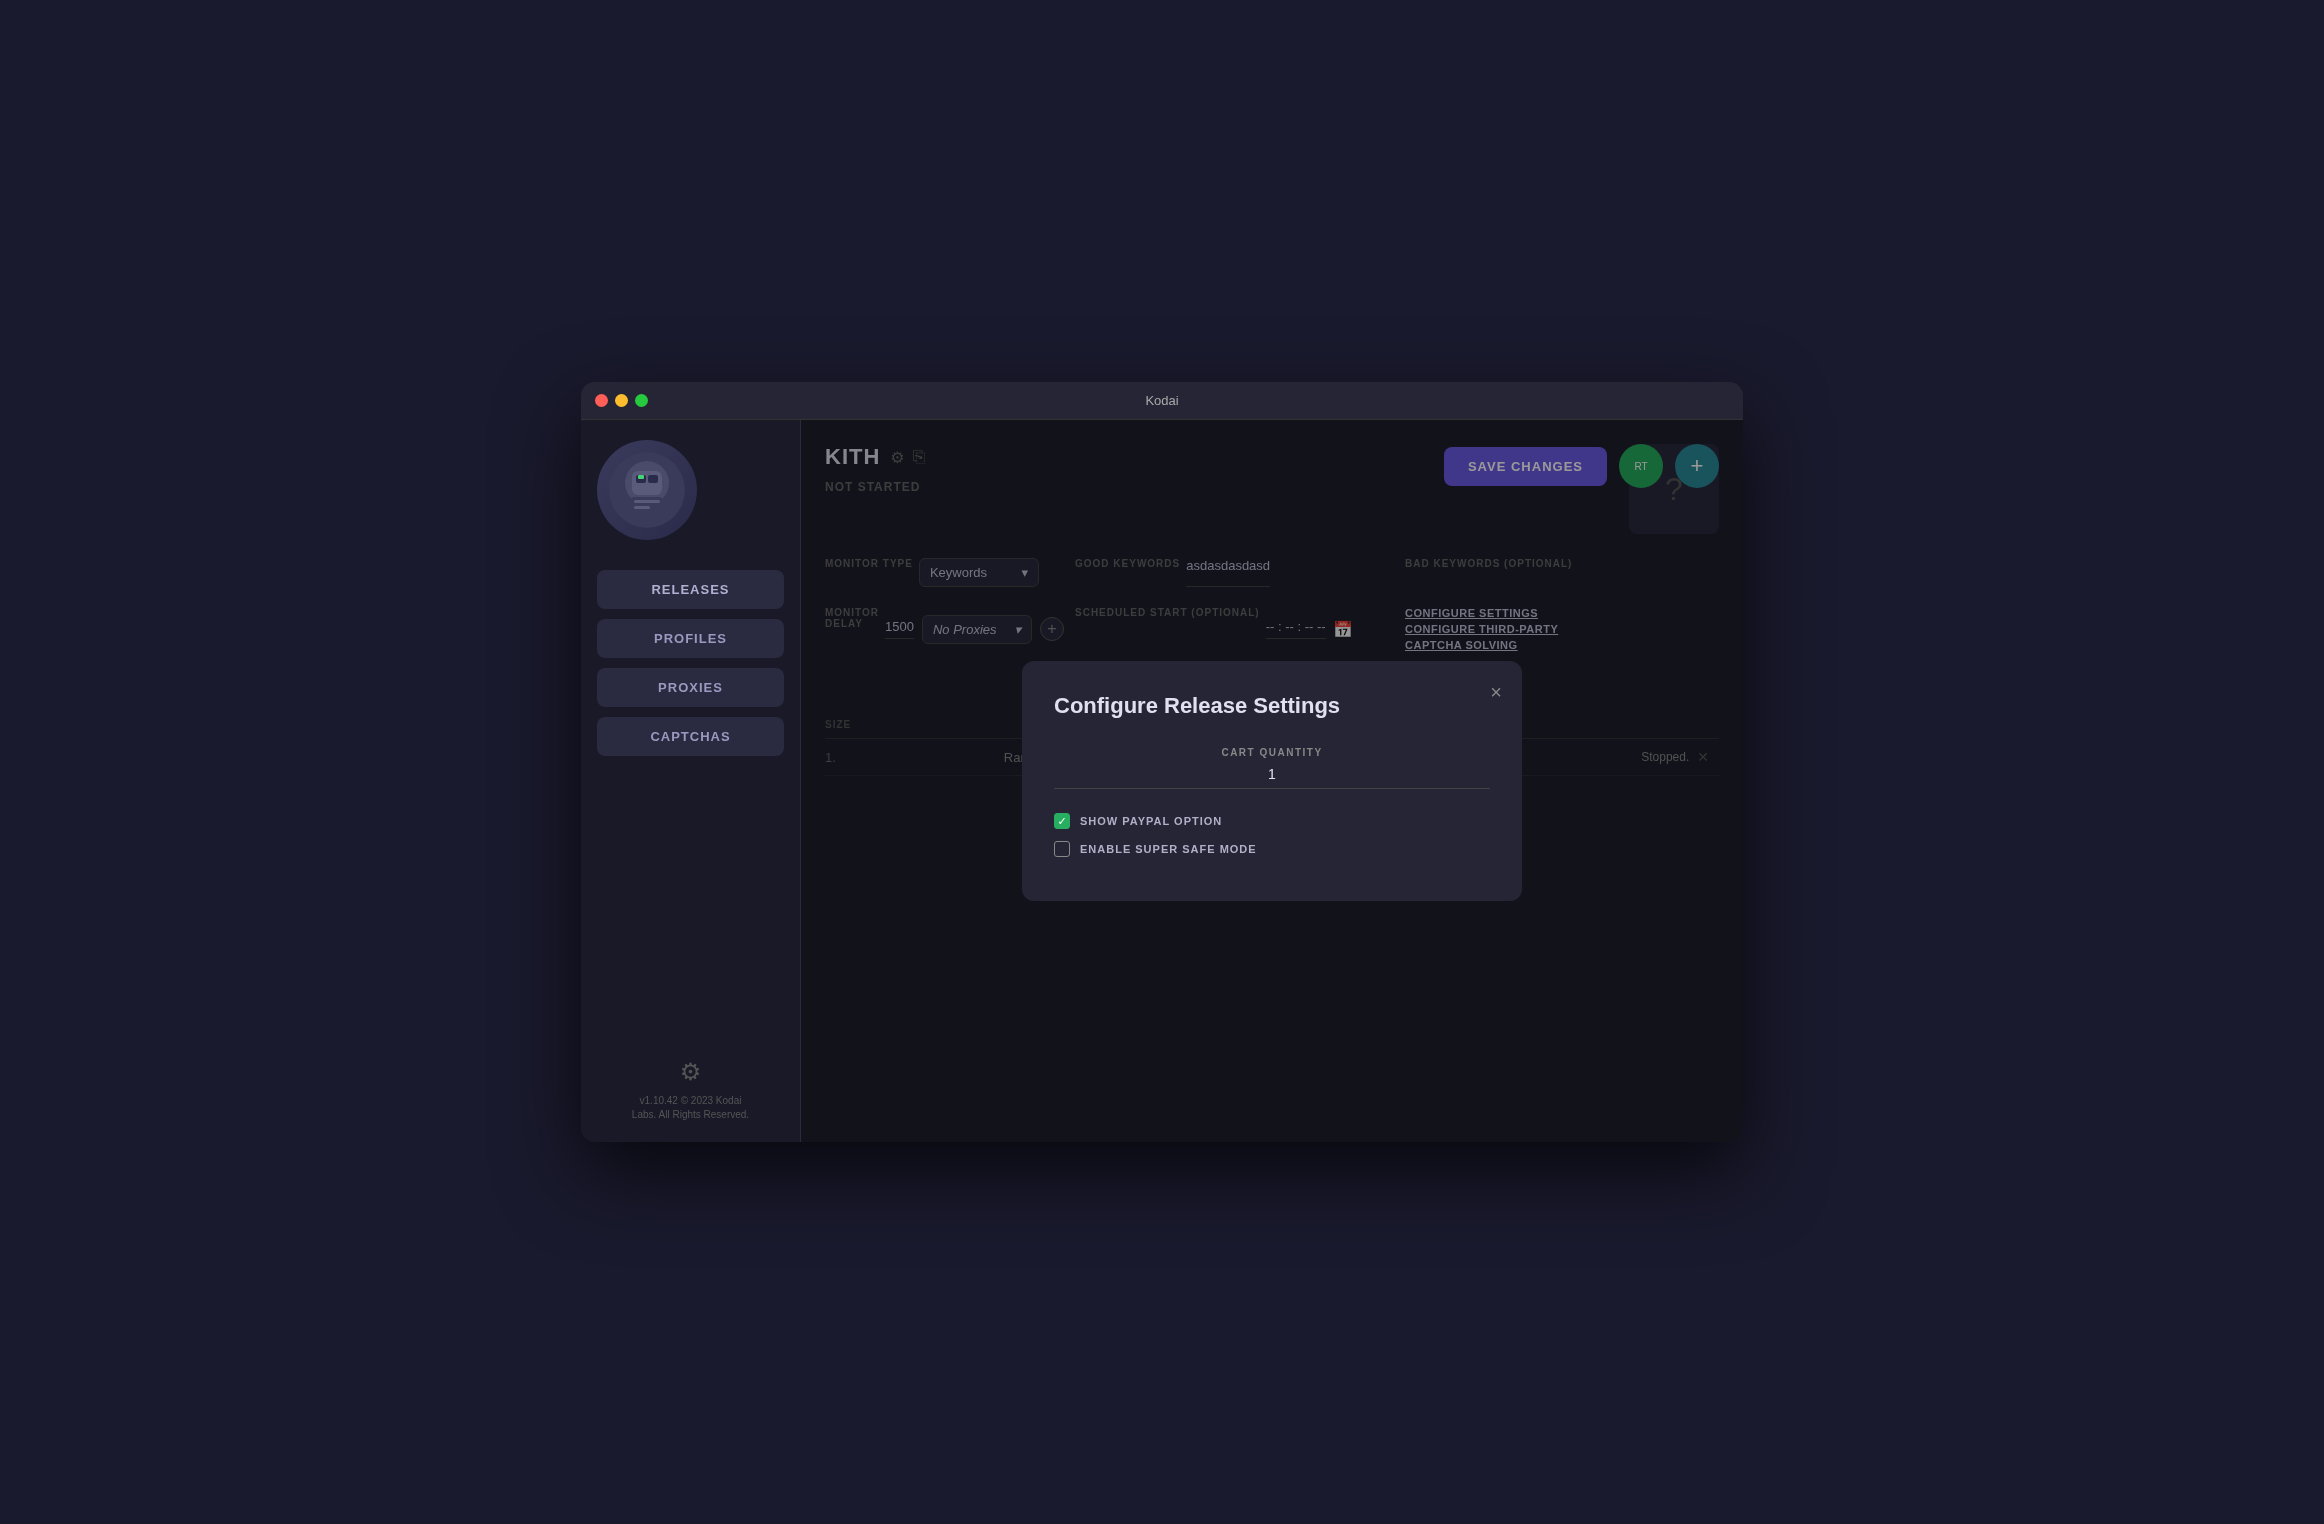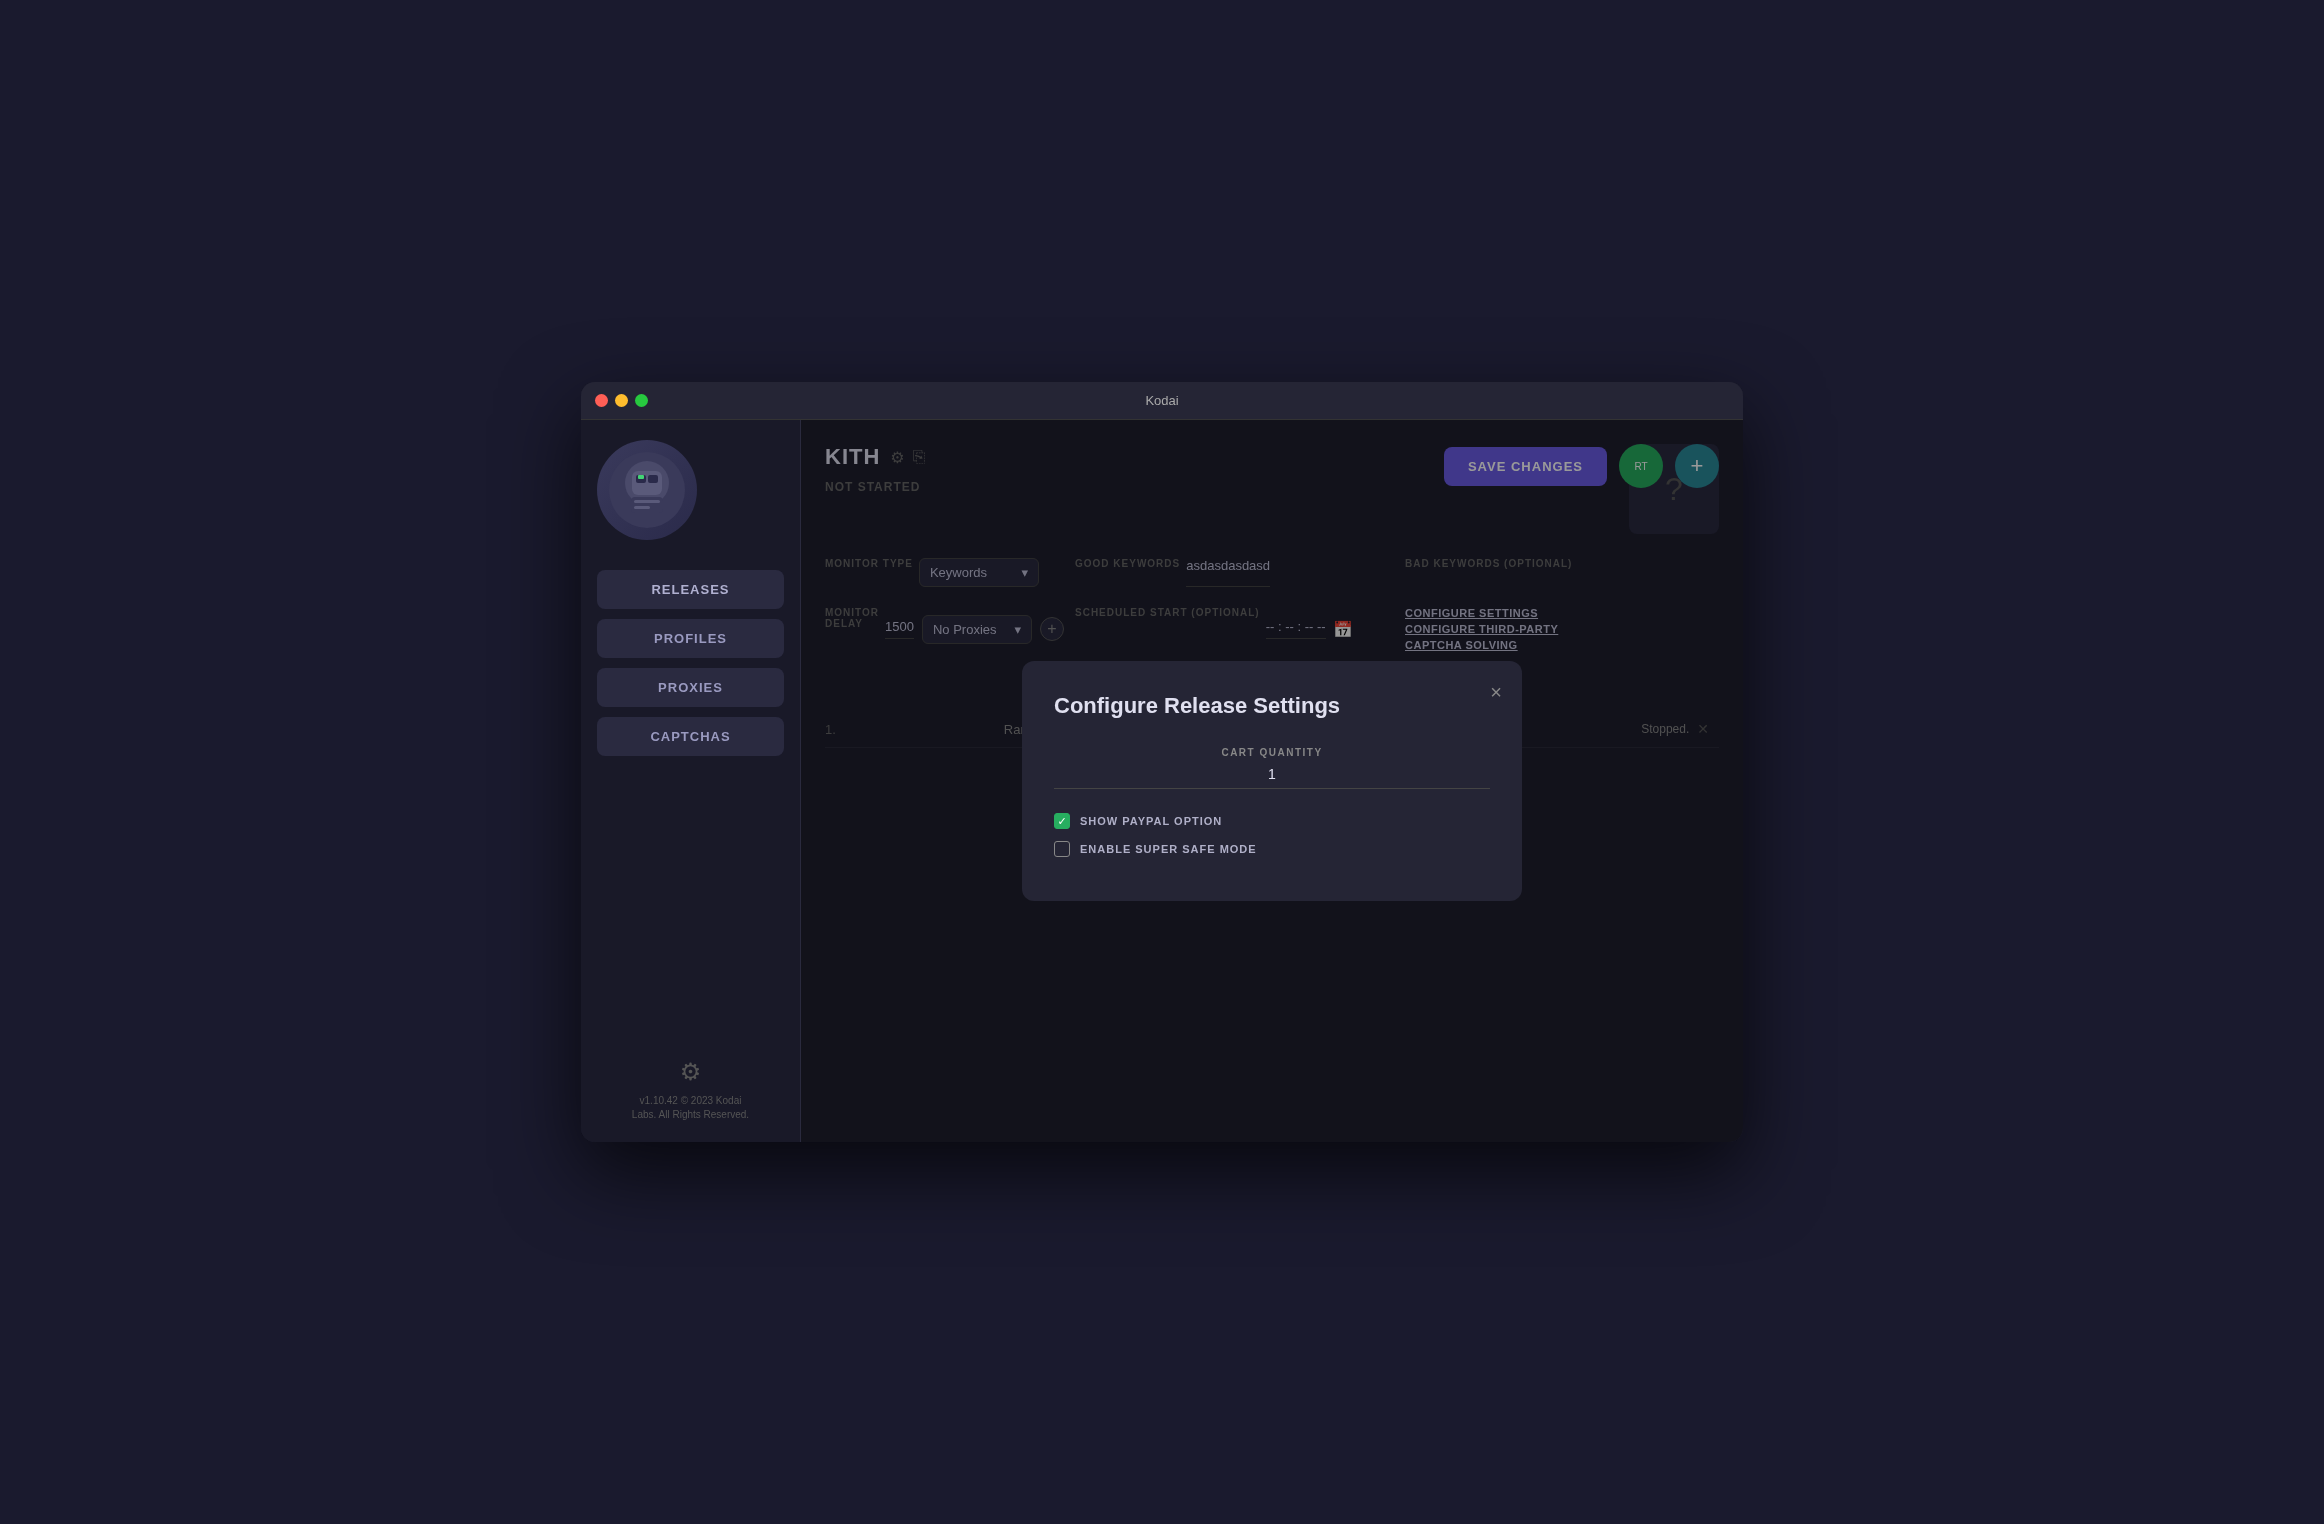--- a/index.html
+++ b/index.html
@@ -501,21 +501,21 @@
           <div class="field-value" style="color:#555;"></div>
         </div>
       </div>
 
       <div style="display: grid; grid-template-columns: 220px 300px 1fr; gap: 20px 30px; margin-bottom: 20px;">
         <div class="field-group">
           <span class="field-label">MONITOR DELAY</span>
           <div style="display:flex; align-items:center; gap:8px;">
             <div class="field-value" style="flex:1;">1500</div>
             <div class="proxy-row">
-              <div class="select-box" style="min-width:110px;">
+              <div class="select-box" style="min-width:110px;font-style:italic;">
                 <span>No Proxies</span>
                 <span style="margin-left:8px;">▾</span>
               </div>
               <button class="plus-btn">+</button>
             </div>
           </div>
         </div>
         <div class="field-group">
           <span class="field-label">SCHEDULED START (OPTIONAL)</span>
           <div style="display:flex; align-items:center; gap:8px;">
@@ -531,20 +531,24 @@
       </div>
 
       <div style="display: grid; grid-template-columns: 220px 300px 1fr; gap: 20px 30px; margin-bottom: 20px;">
         <div></div>
         <div class="field-group">
           <span class="field-label">STORE PASSWORD (OPTIONAL)</span>
           <div class="field-value" style="color:#555;">No password</div>
         </div>
       </div>
 
+      <div class="task-list-header">
+        <span>SIZE</span>
+        <span style="text-align:right; padding-right:20px;">STATUS</span>
+      </div>
 
       <div class="task-row">
         <span style="color:#666;">1.</span>
         <span>Random</span>
         <span></span>
         <span></span>
         <div style="display:flex; align-items:center; justify-content:flex-end; gap:8px; padding-right:10px;">
           <span class="status-stopped">Stopped.</span>
           <span class="close-btn-small">✕</span>
         </div>

